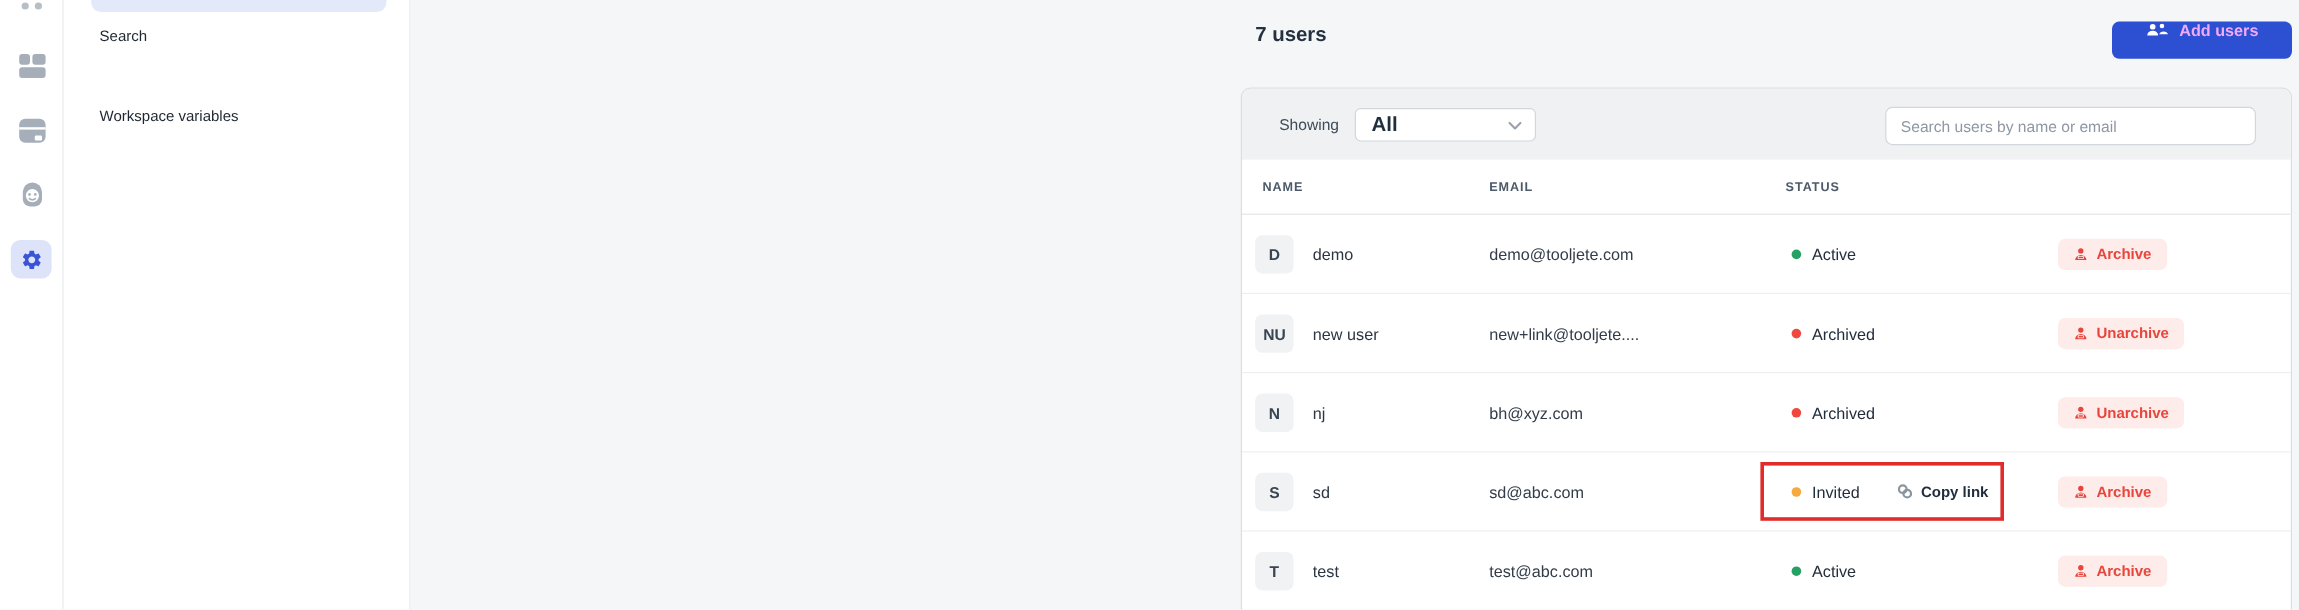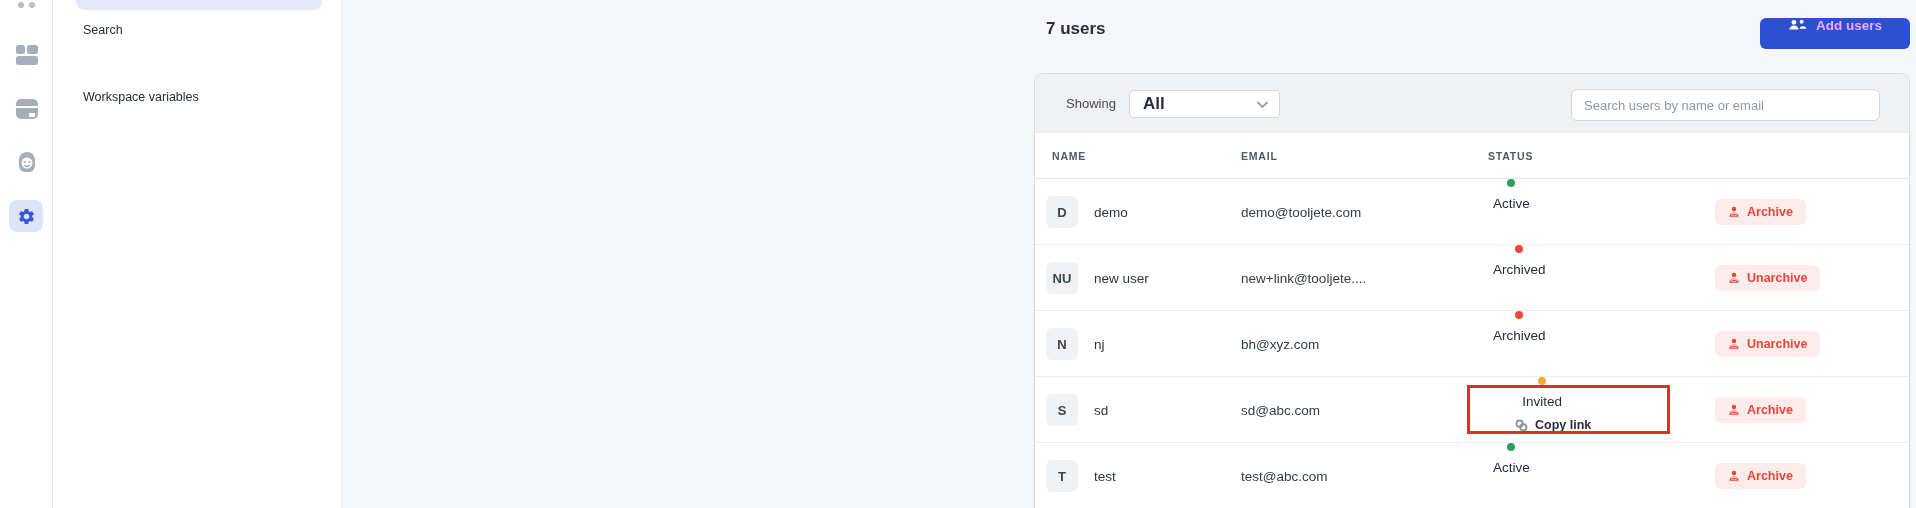--- a/index.html
+++ b/index.html
@@ -40,24 +40,24 @@
   .th { position:absolute; top:0; height:46px; display:flex; align-items:center; font-size:10.5px; font-weight:bold; letter-spacing:.8px; color:#4c5a69; }
   .th-name   { left:17px; }
   .th-email  { left:206px; }
   .th-status { left:453px; }
 
   .rows { position:absolute; left:0; top:105px; width:100%; }
   .row { position:relative; width:100%; height:66px; border-bottom:1px solid #edeff2; }
   .avatar { position:absolute; left:11px; top:17px; width:32px; height:32px; background:#f0f2f4; border-radius:6px; display:flex; align-items:center; justify-content:center; font-size:13px; font-weight:600; color:#3a4554; }
   .cell-name  { position:absolute; left:59px;  top:0; height:66px; display:flex; align-items:center; font-size:13.5px; color:#2b3642; }
   .cell-email { position:absolute; left:206px; top:0; height:66px; display:flex; align-items:center; font-size:13.5px; color:#323d49; }
-  .cell-status{ position:absolute; left:458px; top:0; height:66px; display:flex; align-items:center; gap:9px;flex-direction:column; }
+  .cell-status{ position:absolute; left:458px; top:0; height:66px; display:flex; align-items:center; gap:9px; }
   .status-dot { width:8px; height:8px; border-radius:50%; flex:0 0 auto; }
   .status-label { font-size:13.5px; color:#232e3c; }
-  .copy-link { display:flex; align-items:center; gap:7px; margin-left:22px; background:none; border:none; font-family:inherit; font-size:12.5px; font-weight:bold; color:#1f2d3d; cursor:pointer; }
+  .copy-link { display:flex; gap:7px; margin-left:22px; background:none; border:none; font-family:inherit; font-size:12.5px; font-weight:bold; color:#1f2d3d; cursor:pointer; }
   .action-btn { position:absolute; left:680px; top:20px; height:26px; padding:0 13px; background:var(--danger-bg,#fdecea); color:var(--danger-text,#e8453c); border:none; border-radius:6px; font-size:12.5px; font-weight:bold; font-family:inherit; display:flex; align-items:center; gap:7px; cursor:pointer; }
   .annotation-box { position:absolute; left:432px; top:8px; width:203px; height:49px; border:3px solid var(--annotation,#e12c2c); pointer-events:none; z-index:5; }
 </style>
 </head>
 <body>
 
 <div id="app">
 
   <nav class="rail">
     <div class="rail-icon" style="top:2px;">

